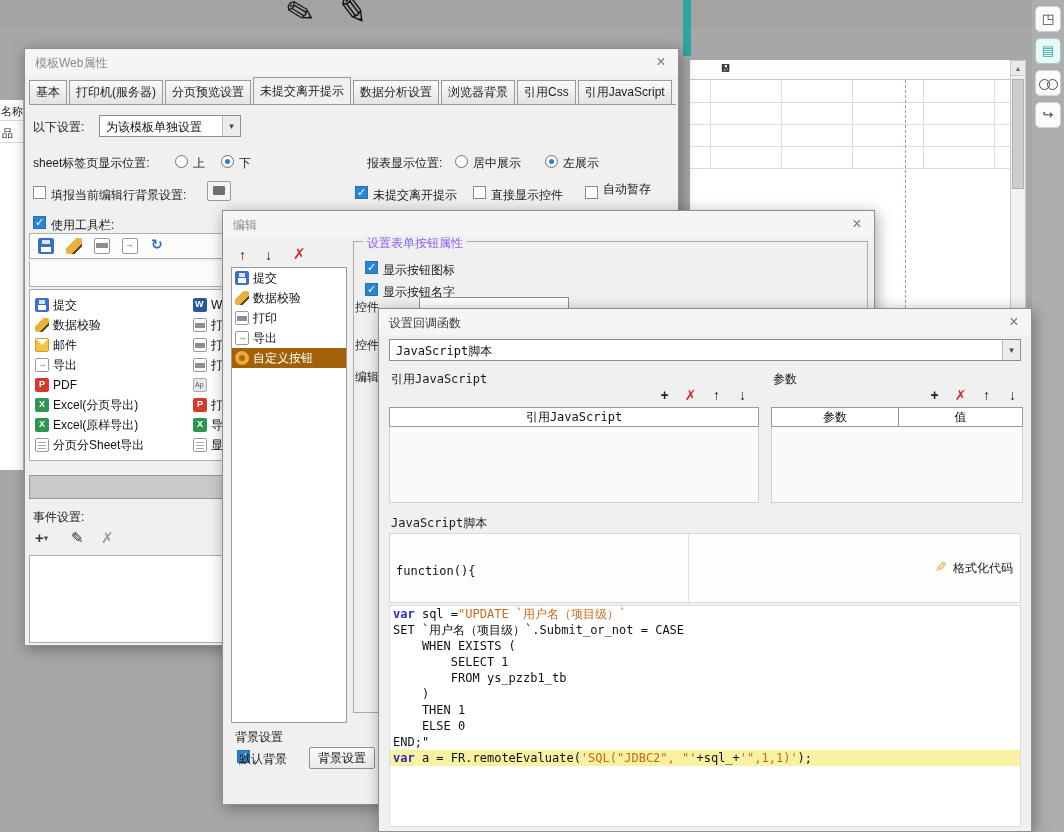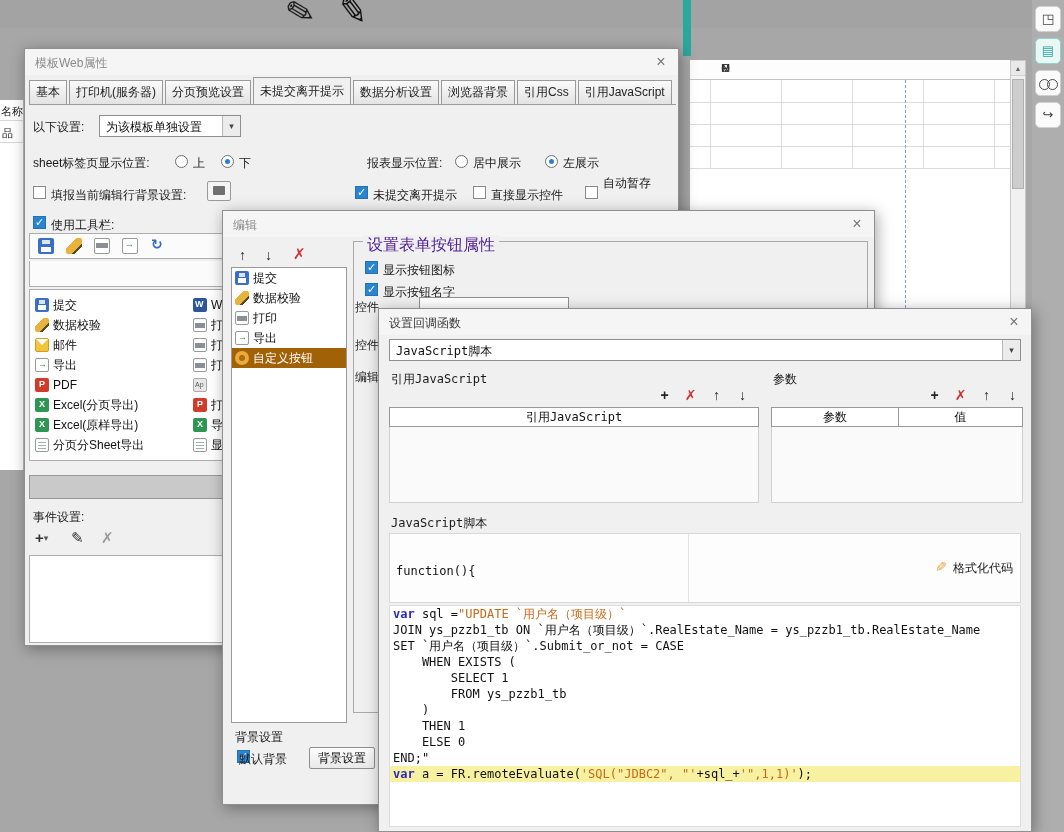--- a/index.html
+++ b/index.html
@@ -86,21 +86,21 @@
 .rd-up{left:150px;top:106px}.lb-up{left:168px;top:106px}
 .rd-down{left:196px;top:106px}.lb-down{left:214px;top:106px}
 .d1-reportpos-lb{left:342px;top:106px}
 .rd-center{left:430px;top:106px}.lb-center{left:448px;top:106px}
 .rd-left{left:520px;top:106px}.lb-left{left:538px;top:106px}
 .cb-rowbg{left:8px;top:137px}.lb-rowbg{left:26px;top:138px}
 .picker{position:absolute;left:182px;top:132px;width:24px;height:20px;background:#f4f4f4;border:1px solid #9a9a9a;border-radius:2px}
 .picker::after{content:"";position:absolute;left:5px;top:4px;width:12px;height:9px;background:#6f6f6f;border-radius:1px}
 .cb-leave{left:330px;top:137px}.lb-leave{left:348px;top:138px}
 .cb-widget{left:448px;top:137px}.lb-widget{left:466px;top:138px}
-.cb-autosave{left:560px;top:137px}.lb-autosave{left:578px;top:126px}
+.cb-autosave{left:560px;top:137px}.lb-autosave{left:578px;top:132px}
 .cb-toolbar{left:8px;top:167px}.lb-toolbar{left:26px;top:168px}
 .tbbox{position:absolute;left:4px;top:184px;right:4px;height:26px;background:#fbfbfb;border:1px solid #adadad}
 .ti1{left:8px}.ti2{left:36px}.ti3{left:64px}.ti4{left:92px}.ti5{left:120px}
 .tbbox2{position:absolute;left:4px;top:212px;right:4px;height:26px;background:#fbfbfb;border:1px solid #adadad;border-top:none}
 .listbox{position:absolute;left:4px;top:240px;right:4px;height:172px;background:#fff;border:1px solid #adadad}
 .lcol1{position:absolute;left:10px;top:246px;width:158px}
 .lcol2{position:absolute;left:168px;top:246px;width:150px}
 .lrow{height:20px;display:flex;align-items:center;font-size:12px;color:#111;white-space:nowrap}
 .graybar{position:absolute;left:4px;top:426px;right:4px;height:24px;background:#c9c9c9;border:1px solid #989898}
 .d1-event-lb{left:8px;top:460px}
@@ -116,21 +116,21 @@
 .d2-down{position:absolute;left:42px;top:36px;font-size:14px;font-weight:bold;color:#222}
 .d2-del{position:absolute;left:70px;top:34px;font-size:15px;color:#d03030;font-weight:bold}
 .epanel{position:absolute;left:8px;top:56px;width:116px;height:456px;background:#fff;border:1px solid #9a9a9a;overflow:hidden}
 .erow{height:20px;display:flex;align-items:center;font-size:12px;color:#111;padding-left:3px;white-space:nowrap}
 .erow.sel{background:#a16207;color:#fff}
 .d2-bg-lb{left:12px;top:518px}
 .cb-defaultbg{left:14px;top:539px}.lb-defaultbg{left:16px;top:540px}
 .d2-bg-btn{left:86px;top:536px;width:66px}
 .group{position:abs<wbr>olute}
 .group{position:absolute;left:130px;top:30px;width:515px;height:472px;border:1px solid #aaa}
-.group-lb{position:absolute;left:140px;top:24px;background:#f0f0f0;padding:0 4px;font-size:16px;color:#4c1d95}
+.group-lb{position:absolute;left:140px;top:24px;background:#f0f0f0;padding:0 4px;font-size:12px;color:#8b5cf6}
 .cb-showicon{left:142px;top:50px}.lb-showicon{left:160px;top:51px}
 .cb-showname{left:142px;top:72px}.lb-showname{left:160px;top:73px}
 .d2-r1-lb{left:132px;top:88px}
 .inbox{position:absolute;width:150px;height:20px;background:#fff;border:1px solid #8f8f8f}
 .d2-r1-box{left:196px;top:86px}
 .d2-r2-lb{left:132px;top:126px}
 .d2-r2-box{left:196px;top:124px}
 .d2-r3-lb{left:132px;top:158px}
 
 .dlg3{left:378px;top:308px;width:654px;height:524px;z-index:30}
@@ -436,21 +436,20 @@
     <div class="fnbox">
       <div class="fn-div"></div>
       <span class="fn-text mono">function(){</span>
     </div>
     <span class="fmt">
       <span class="fmt-ic">✎</span>
       <span>格式化代码</span>
     </span>
     <div class="codearea">
         <div class="cline"><span class="c-kw">var</span><span class="c-pl"> sql =</span><span class="c-str">"UPDATE `用户名（项目级）`</span></div>
-        <div class="cline"><span class="c-pl">JOIN ys_pzzb1_tb ON `用户名（项目级）`.RealEstate_Name = ys_pzzb1_tb.RealEstate_Name</span></div>
         <div class="cline"><span class="c-pl">SET `用户名（项目级）`.Submit_or_not = CASE</span></div>
         <div class="cline"><span class="c-pl">    WHEN EXISTS (</span></div>
         <div class="cline"><span class="c-pl">        SELECT 1</span></div>
         <div class="cline"><span class="c-pl">        FROM ys_pzzb1_tb</span></div>
         <div class="cline"><span class="c-pl">    )</span></div>
         <div class="cline"><span class="c-pl">    THEN 1</span></div>
         <div class="cline"><span class="c-pl">    ELSE 0</span></div>
         <div class="cline"><span class="c-pl">END;"</span></div>
         <div class="cline hl"><span class="c-kw">var</span><span class="c-pl"> a = FR.remoteEvaluate(</span><span class="c-str">'SQL("JDBC2", "'</span><span class="c-pl">+sql_+</span><span class="c-str">'",1,1)'</span><span class="c-pl">);</span></div>
       </div>

